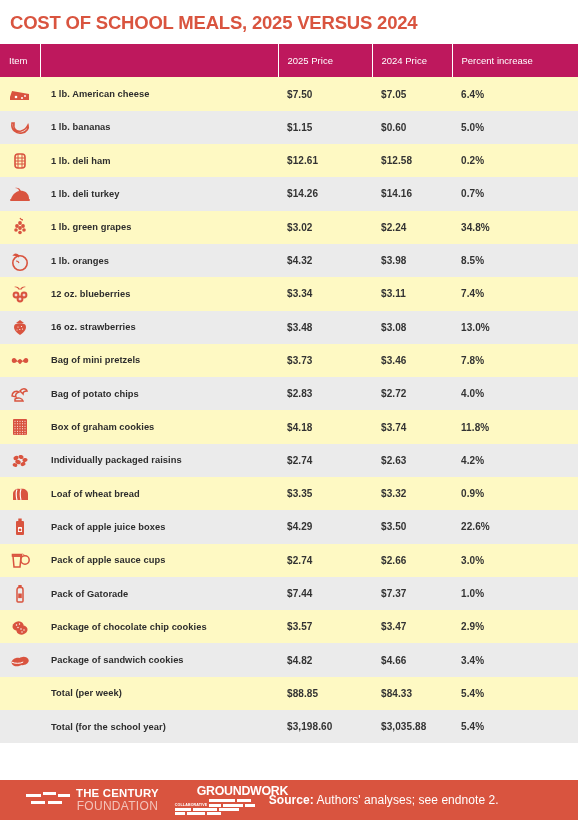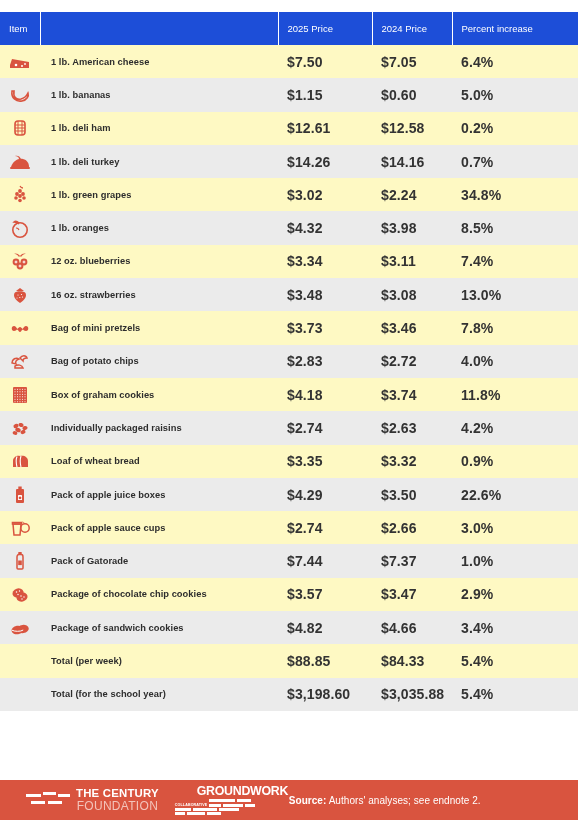--- a/index.html
+++ b/index.html
@@ -40,21 +40,21 @@
 
   .table col.c-icon  { width: 40px;  }
   .table col.c-item  { width: 238px; }
   .table col.c-p25   { width: 94px;  }
   .table col.c-p24   { width: 80px;  }
   .table col.c-pct   { width: 126px; }
 
   thead tr { height: 33px; }
 
   thead th {
-    background: #1d4ed8;
+    background: #be185d;
     color: #ffffff;
     font-size: 9.5px;
     font-weight: normal;
     text-align: left;
     vertical-align: middle;
     padding: 0 0 0 9px;
     border-right: 1.5px solid #ffffff;
   }
   thead th.last { border-right: none; }
 
@@ -78,21 +78,21 @@
   }
 
   tbody td.item-cell {
     font-size: 9.3px;
     font-weight: bold;
     color: #2d2d2d;
     letter-spacing: 0.05px;
     padding-left: 11px;
   }
 
-  tbody td.num { font-size: 14px; letter-spacing: 0.1px; }
+  tbody td.num { font-size: 10px; letter-spacing: 0.1px; }
 
   .ico {
     display: inline-block;
     width: 24px;
     height: 24px;
     vertical-align: middle;
   }
   .ico svg { display: block; width: 24px; height: 24px; }
 
   
@@ -145,32 +145,33 @@
     display: flex; align-items: flex-end; gap: 2px; margin-top: 1px;
   }
   .gw-sub .txt {
     color: #ffffff; font-size: 3.6px; font-weight: bold; letter-spacing: 0.15px;
   }
   .gw-bar-rows { display: flex; flex-direction: column; gap: 1.4px; margin-top: 1.4px; }
   .gw-bar-rows .row { display: flex; gap: 2px; }
   .gw-bar-rows .row i { display: block; height: 3px; background: #ffffff; }
 
   .source {
-    margin-left: 24px;
+    margin-left: 4px;
     color: #ffffff;
-    font-size: 10px;
+    font-size: 12px;
     letter-spacing: 0.05px;
   }
   .source b { font-weight: bold; }
 </style>
 </head>
 <body>
 
 <div id="page">
 
+  <h1 class="title">COST OF SCHOOL MEALS, 2025 VERSUS 2024</h1>
 
   <table class="table">
     <colgroup>
       <col class="c-icon">
         <col class="c-item">
         <col class="c-p25">
         <col class="c-p24">
         <col class="c-pct">
     </colgroup>
     <thead>

